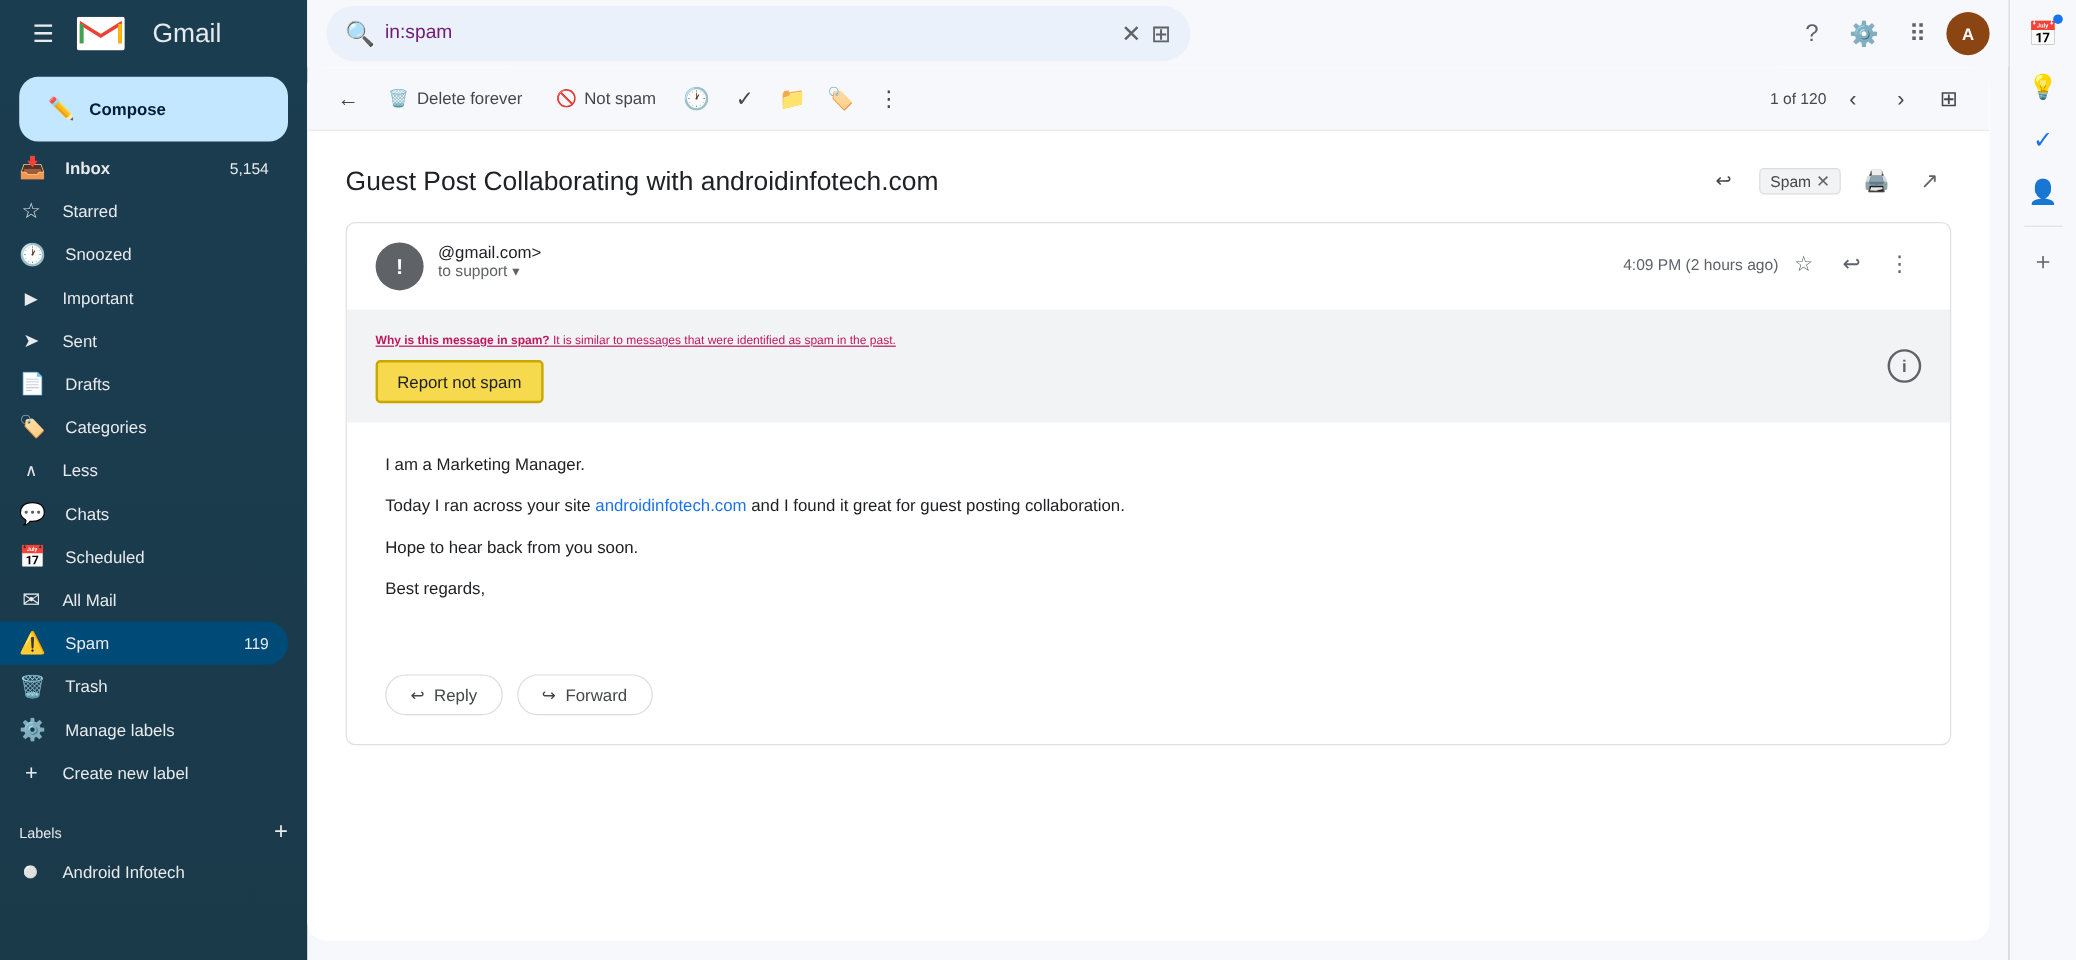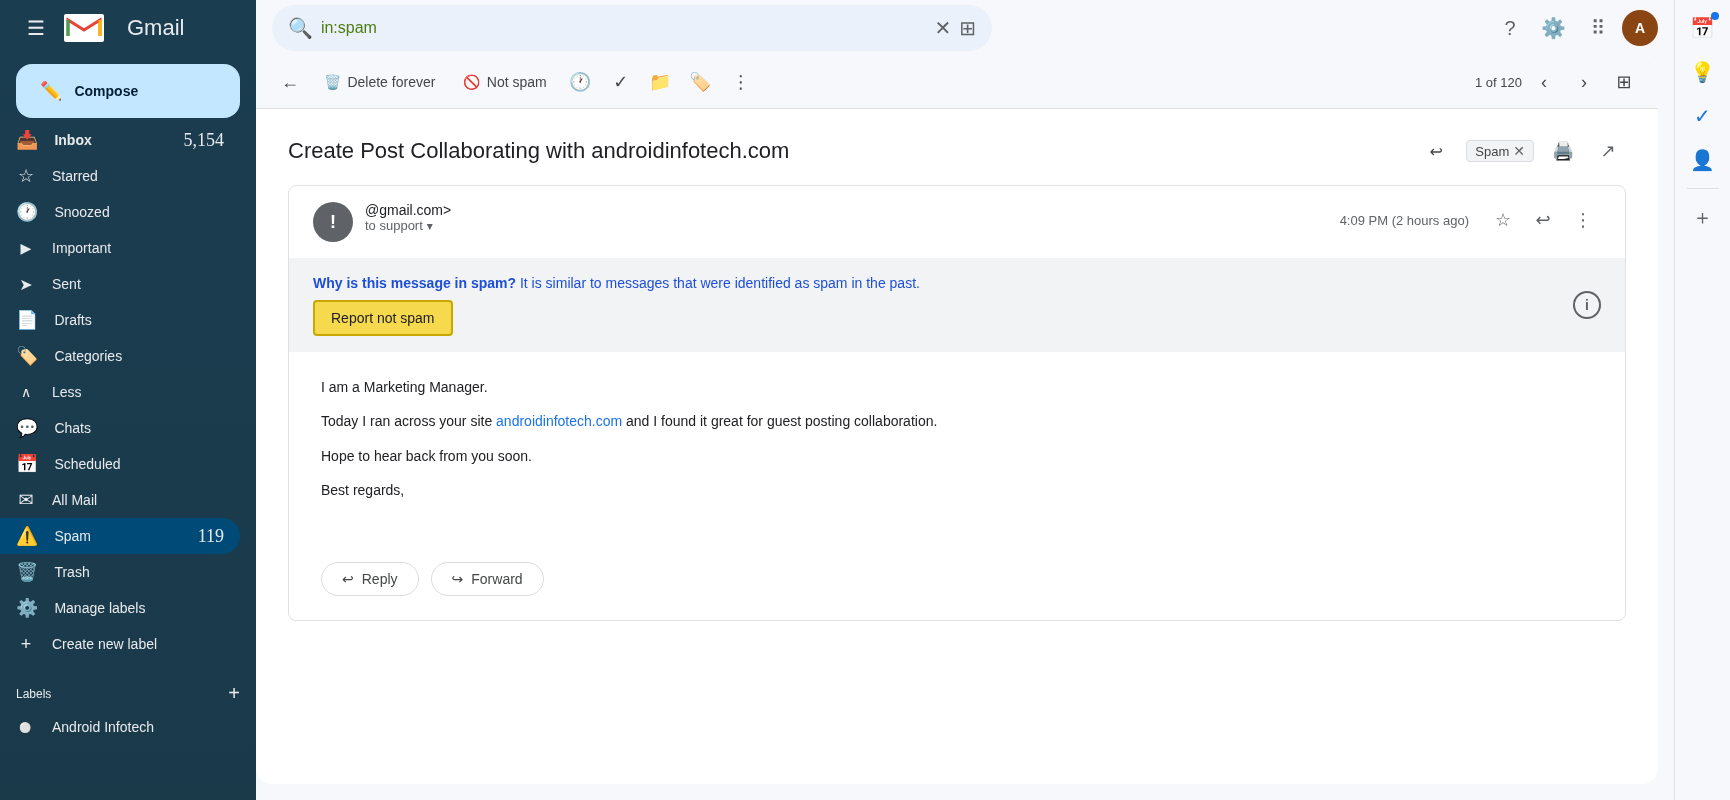--- a/index.html
+++ b/index.html
@@ -62,21 +62,21 @@
       border-radius: 0 18px 18px 0;
       cursor: pointer;
       color: #e8eaed;
       font-size: 14px;
       margin-right: 16px;
       gap: 16px;
     }
     .nav-item.active { background: #004a77; }
     .nav-item .icon { font-size: 18px; min-width: 20px; text-align: center; }
     .nav-item .label { flex: 1; }
-    .nav-item .count { font-size: 18px; color: #e8eaed; font-family: Liberation Serif, serif; }
+    .nav-item .count { font-size: 13px; color: #e8eaed; }
     .nav-item .bold { font-weight: bold; }
 
     .labels-section {
       padding: 8px 16px 4px;
       display: flex; align-items: center; justify-content: space-between;
     }
     .labels-title { font-size: 12px; color: #e8eaed; font-weight: 400; }
     .labels-add { font-size: 20px; color: #e8eaed; cursor: pointer; background: none; border: none; }
 
     
@@ -105,21 +105,21 @@
       background: #eaf1fb;
       border-radius: 24px;
       height: 46px;
       display: flex;
       align-items: center;
       padding: 0 16px;
       gap: 8px;
     }
     .search-bar input {
       flex: 1; border: none; background: transparent;
-      font-size: 16px; outline: none; color: #4d7c0f;
+      font-size: 16px; outline: none; color: #701a75;
     }
     .search-icon { font-size: 20px; color: #5f6368; cursor: pointer; }
     .search-clear { font-size: 20px; color: #5f6368; cursor: pointer; }
     .search-options { font-size: 20px; color: #5f6368; cursor: pointer; }
 
     .topbar-right {
       display: flex; align-items: center; gap: 4px; margin-left: auto;
     }
     .topbar-icon-btn {
       width: 40px; height: 40px; border-radius: 50%;
@@ -241,21 +241,21 @@
       display: flex; align-items: center; justify-content: center;
       font-size: 18px; color: #5f6368;
     }
 
     
     .spam-warning {
       background: #f1f3f4;
       padding: 16px 24px;
       display: flex; align-items: center; justify-content: space-between;
     }
-    .spam-warning-text { font-size: 14px; color: #1d4ed8; }
+    .spam-warning-text { font-size: 10px; color: #be185d; text-decoration: underline; }
     .spam-warning-text strong { font-weight: 600; }
     .report-not-spam-btn {
       background: #f6d94c;
       border: 2px solid #c8a800;
       border-radius: 4px;
       padding: 8px 16px;
       cursor: pointer;
       font-size: 14px; color: #202124; font-weight: 500;
     }
     .spam-info-icon {
@@ -449,21 +449,21 @@
       <div class="toolbar-spacer"></div>
       <span class="pagination-text">1 of 120</span>
       <button class="toolbar-icon-btn">‹</button>
       <button class="toolbar-icon-btn">›</button>
       <button class="toolbar-icon-btn">⊞</button>
     </div>
 
     <div class="email-content">
 
       <div class="email-subject-row">
-        <span class="email-subject">Create Post Collaborating with androidinfotech.com</span>
+        <span class="email-subject">Guest Post Collaborating with androidinfotech.com</span>
         <button class="toolbar-icon-btn" style="font-size:16px;">↩</button>
         <div class="spam-badge">
           <span>Spam</span>
           <span class="spam-badge-x">✕</span>
         </div>
         <div class="subject-icons">
           <button class="subject-icon-btn">🖨️</button>
           <button class="subject-icon-btn">↗</button>
         </div>
       </div>
@@ -472,21 +472,21 @@
 
         <div class="email-header-row">
           <div class="sender-avatar">!</div>
           <div class="sender-info">
             <div class="sender-email">@gmail.com&gt;</div>
             <div class="sender-to">
               <span>to support</span>
               <span style="font-size:12px;">▾</span>
             </div>
           </div>
-          <div style="display:flex;align-items:center;gap:16px;">
+          <div style="display:flex;align-items:center;gap:3px;">
             <span class="email-time">4:09 PM (2 hours ago)</span>
             <div class="email-action-btns">
               <button class="email-action-btn">☆</button>
               <button class="email-action-btn">↩</button>
               <button class="email-action-btn">⋮</button>
             </div>
           </div>
         </div>
 
         <div class="spam-warning">

